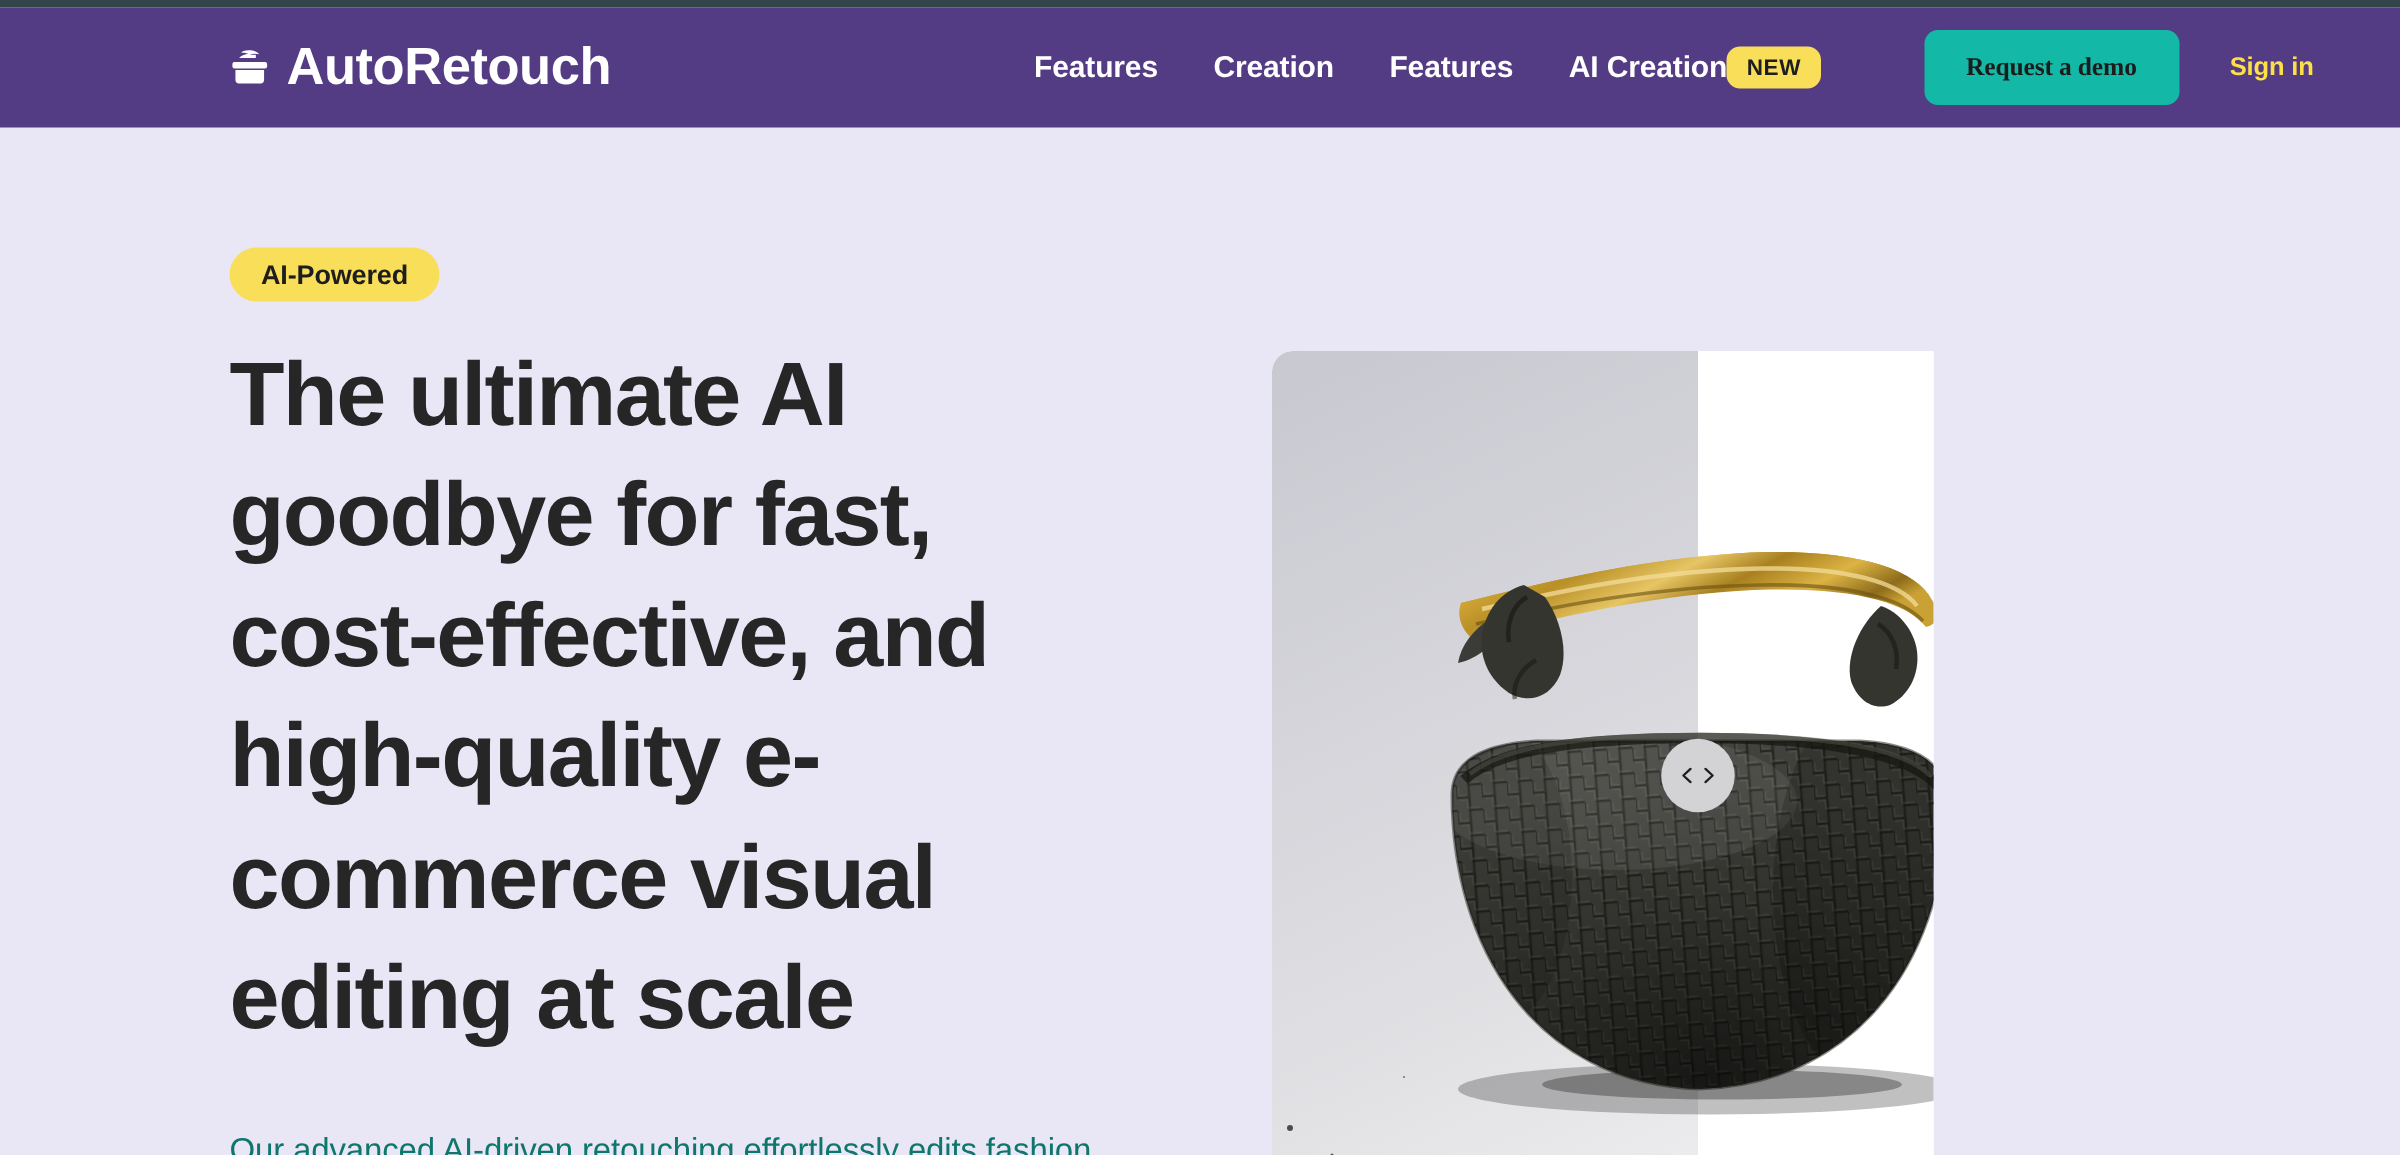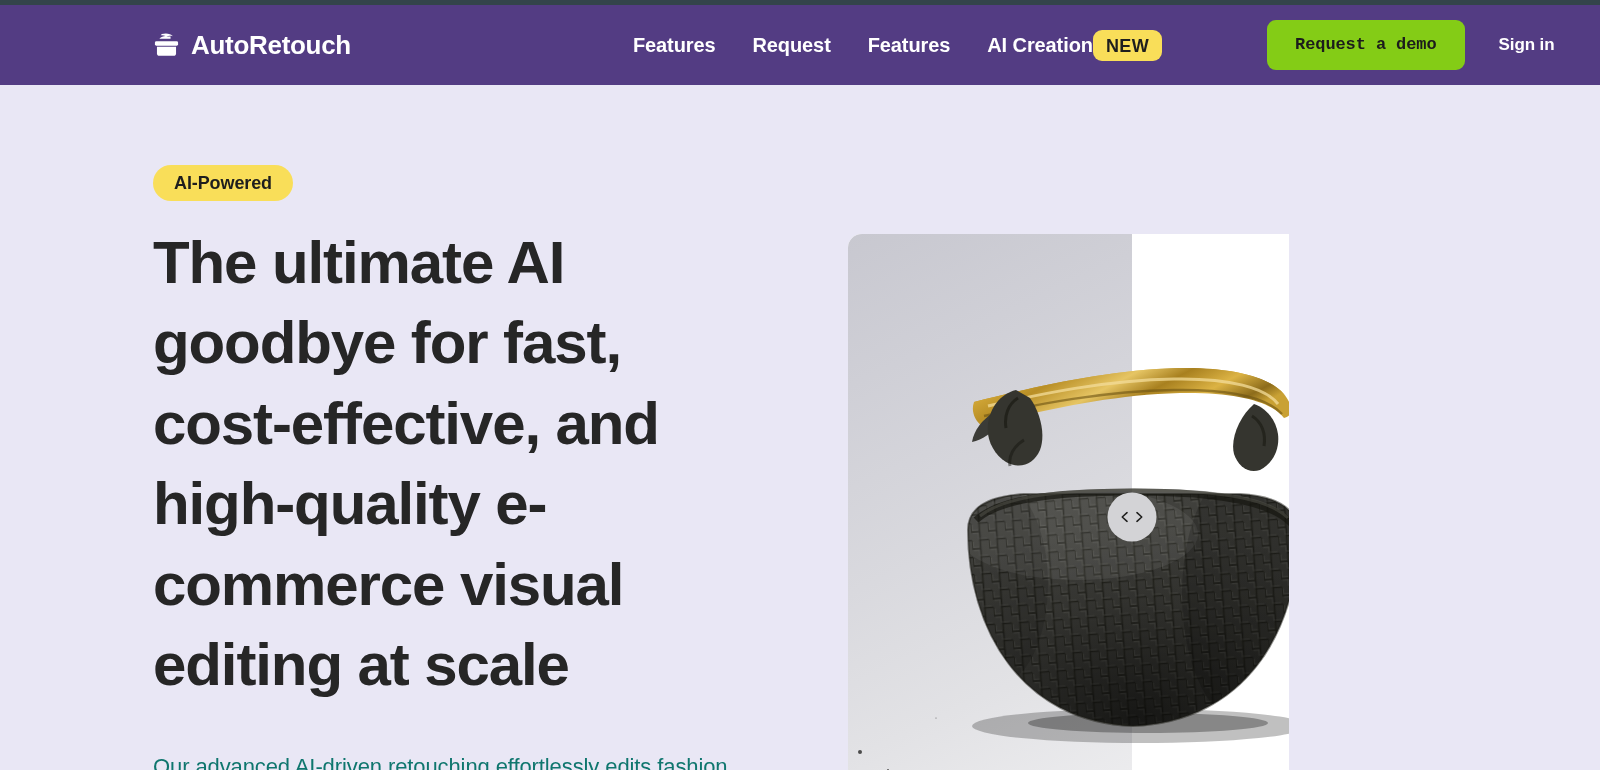--- a/index.html
+++ b/index.html
@@ -42,21 +42,21 @@
     cursor: pointer;
   }
   .brand-mark {
     width: 27px;
     height: 27px;
     display: block;
     flex: 0 0 auto;
   }
   .brand-name {
     color: #ffffff;
-    font-size: 26px;
+    font-size: 35px;
     font-weight: bold;
     letter-spacing: -0.3px;
     white-space: nowrap;
   }
 
   .nav-links {
     display: flex;
     align-items: center;
     margin-left: 282px;
     gap: 37px;
@@ -69,54 +69,53 @@
     cursor: pointer;
     letter-spacing: -0.1px;
   }
   .nav-item-with-badge {
     display: flex;
     align-items: center;
   }
   .badge-new {
     background: #f9de59;
     color: #1e1e1e;
-    font-size: 18px;
+    font-size: 15px;
     font-weight: bold;
     letter-spacing: 0.4px;
     padding: 7px 13px 6px 13px;
     border-radius: 9px;
     line-height: 1;
     white-space: nowrap;
     cursor: pointer;
   }
 
   .nav-actions {
     display: flex;
     align-items: center;
     margin-left: 69px;
     gap: 34px;
   }
   .btn-demo {
-    background: #84cc16;
+    background: #14b8a6;
     color: #1c1c1c;
     font-size: 17px;
     font-weight: bold;
     border: none;
     border-radius: 9px;
     padding: 0 28px;
     height: 50px;
     line-height: 50px;
     white-space: nowrap;
     cursor: pointer;
-    font-family: Liberation Mono, monospace;
-    letter-spacing: -0.1px;
-    margin-left: 36px;
+    font-family: Liberation Serif, serif;
+    letter-spacing: -0.1px;
   }
   .link-signin {
-    color: #ffffff;
+    color: #fde047;
     font-size: 17px;
     font-weight: bold;
     white-space: nowrap;
     cursor: pointer;
     letter-spacing: -0.1px;
   }
 
   
   .hero {
     position: absolute;
@@ -253,21 +252,21 @@
     <svg class="brand-mark" viewBox="0 0 28 28">
       <path d="M9.2 2.2 C13.2 1.0 18.4 1.6 20.6 4.3 C18.6 3.9 16.0 3.7 13.8 4.6 L18.2 4.6 L18.2 6.9 L6.6 6.9 C8.2 5.0 11.0 4.3 13.0 4.2 C11.4 3.4 9.9 3.2 8.0 3.4 Z" fill="#ffffff"></path>
       <rect x="2.0" y="9.6" width="24.0" height="4.6" rx="1.5" fill="#ffffff"></rect>
       <path d="M4.1 15.2 L23.9 15.2 L23.9 22.2 C23.9 23.6 22.9 24.6 21.5 24.6 L6.5 24.6 C5.1 24.6 4.1 23.6 4.1 22.2 Z" fill="#ffffff"></path>
     </svg>
     <span class="brand-name">AutoRetouch</span>
   </div>
 
   <nav class="nav-links">
     <span class="nav-link">Features</span>
-    <span class="nav-link">Request</span>
+    <span class="nav-link">Creation</span>
     <span class="nav-link">Features</span>
     <span class="nav-item-with-badge">
       <span class="nav-link">AI Creation</span>
       <span class="badge-new">NEW</span>
     </span>
   </nav>
 
   <div class="nav-actions">
     <button class="btn-demo">Request a demo</button>
     <span class="link-signin">Sign in</span>

